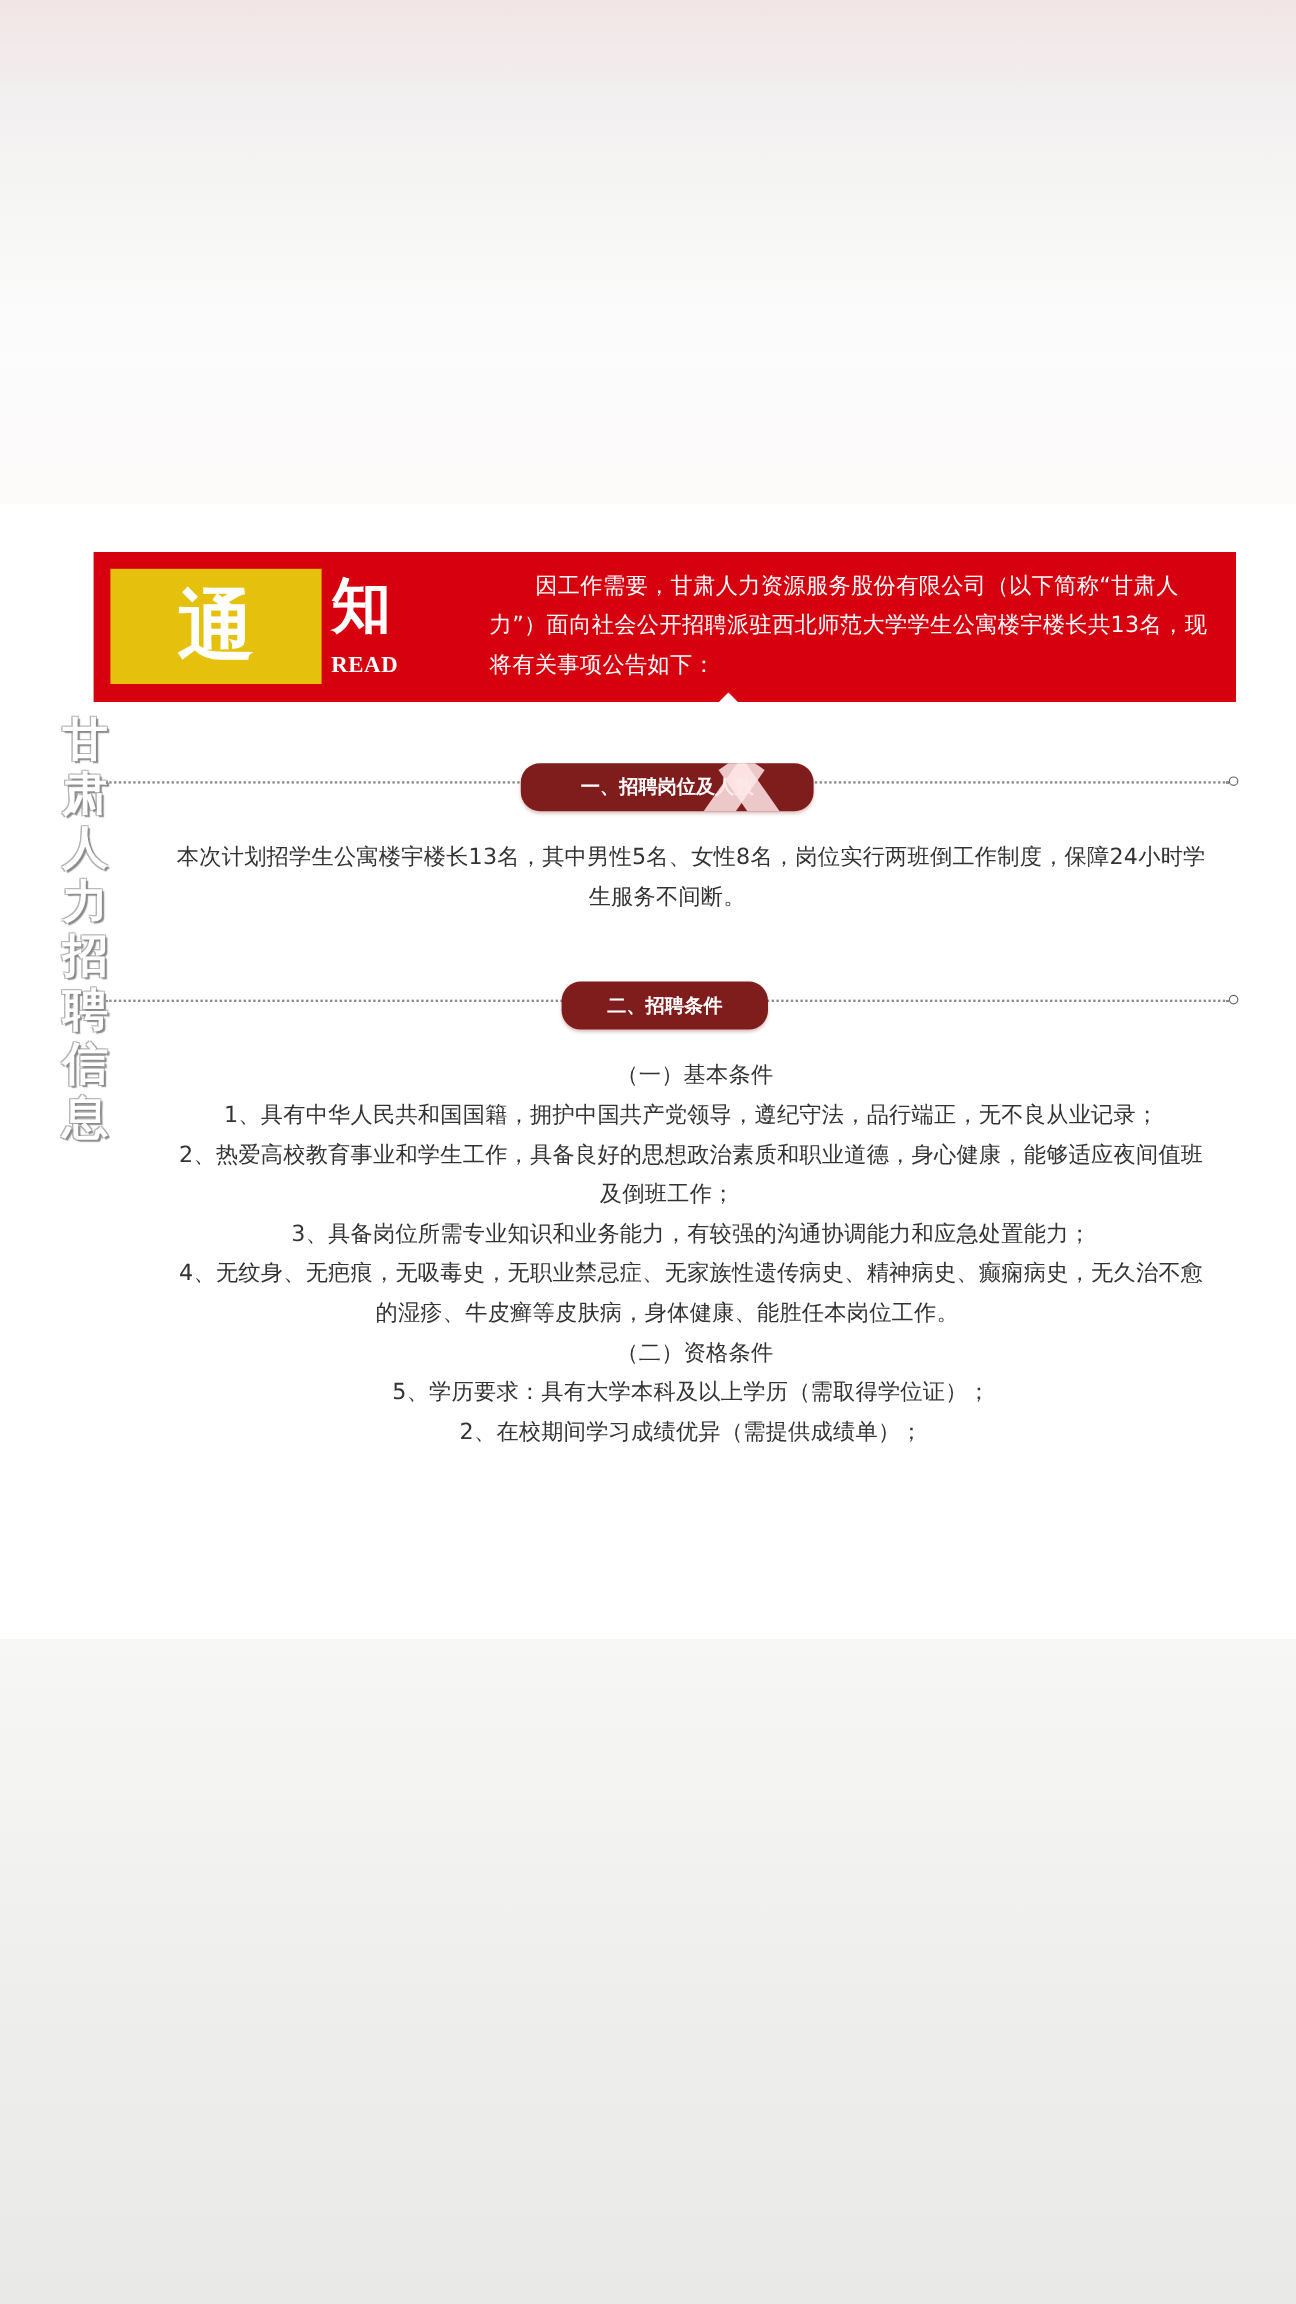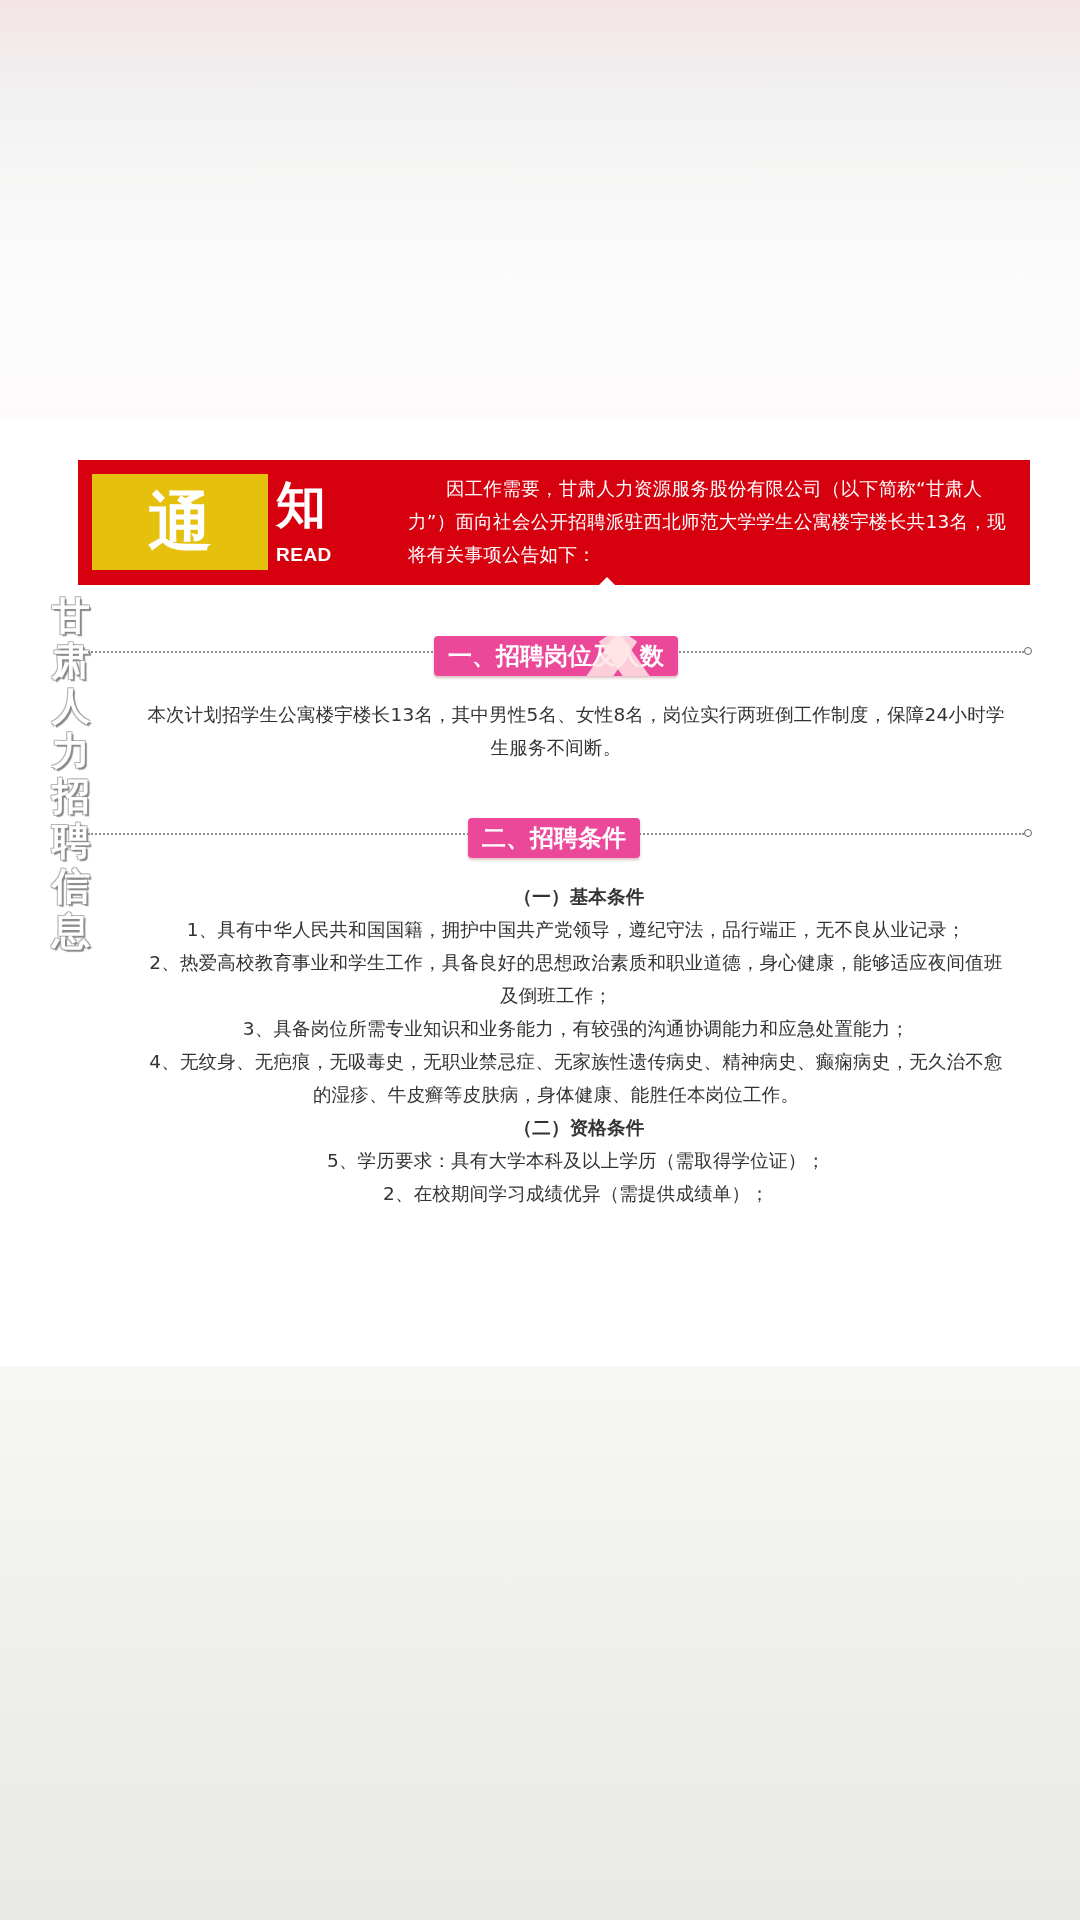--- a/index.html
+++ b/index.html
@@ -28,21 +28,21 @@
     background:#e5c10d; display:flex; align-items:center; justify-content:center;
   }
   .banner-tong {
     color:#fff; font-size:64px; font-weight:bold; line-height:1;
   }
   .banner-zhi {
     position:absolute; left:198px; top:20px; color:#fff; font-size:50px; font-weight:bold; line-height:1;
   }
   .banner-read {
     position:absolute; left:198px; top:84px; color:#fff; font-size:19px; font-weight:bold;
-    font-family:Liberation Sans, sans-serif; letter-spacing:0.5px;
+    font-family:Liberation Serif, serif; letter-spacing:0.5px;
   }
   .banner-intro {
     position:absolute; left:330px; top:12px; width:610px; color:#fff;
     font-size:18.5px; line-height:33px; text-indent:38px; letter-spacing:0.3px;
   }
   .banner-notch {
     position:absolute; left:520px; top:117px; width:0; height:0;
     border-left:9px solid transparent; border-right:9px solid transparent; border-bottom:9px solid #ffffff;
   }
   .side-title {
@@ -52,33 +52,33 @@
   }
   .section-line {
     position:absolute; left:88px; width:936px; height:0;
     border-top:2px dotted #8e8e8e;
   }
   .line-end {
     position:absolute; width:6px; height:6px; border:1.5px solid #666; border-radius:50%;
     background:#fff;
   }
   .pill {
-    position:absolute; height:40px; border-radius:4px; background:#ec4899;
-    color:#fff; font-size:24px; font-weight:bold; line-height:40px; text-align:center;
+    position:absolute; height:40px; border-radius:16px; background:#7f1d1d;
+    color:#fff; font-size:16px; font-weight:bold; line-height:40px; text-align:center;
     box-shadow:0 2px 3px rgba(120,0,0,0.25); overflow:hidden;
   }
   .pill-mark {
     position:absolute; top:-6px; width:22px; height:60px; background:rgba(255,230,230,0.85);
   }
   .text {
     position:absolute; left:106px; width:900px; color:#333333;
     font-size:18.5px; line-height:33px; letter-spacing:0.2px;text-align:center;
   }
   .p { margin:0; text-indent:40px; }
-  .sub { margin:0; padding-left:46px; font-weight:bold; color:#333; }
+  .sub { margin:0; padding-left:46px; font-weight:normal; color:#333; }
 </style>
 </head>
 <body>
 
 <div class="bg-top"></div>
 <div class="card"></div>
 <div class="bg-bottom"></div>
 
 <div class="banner">
   <div class="banner-yellow">

